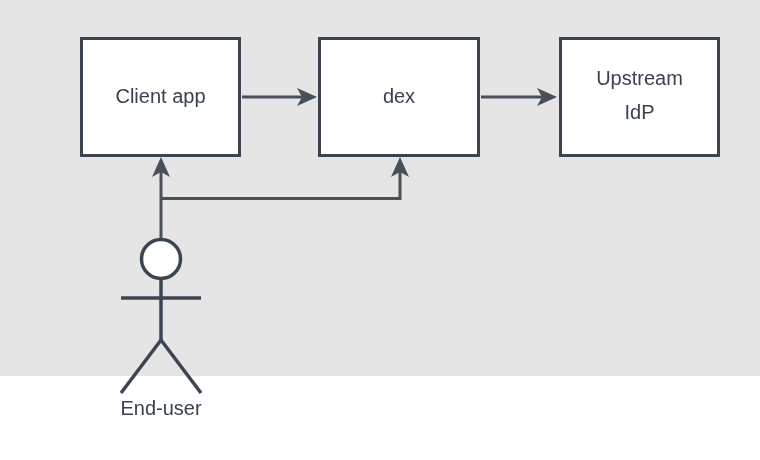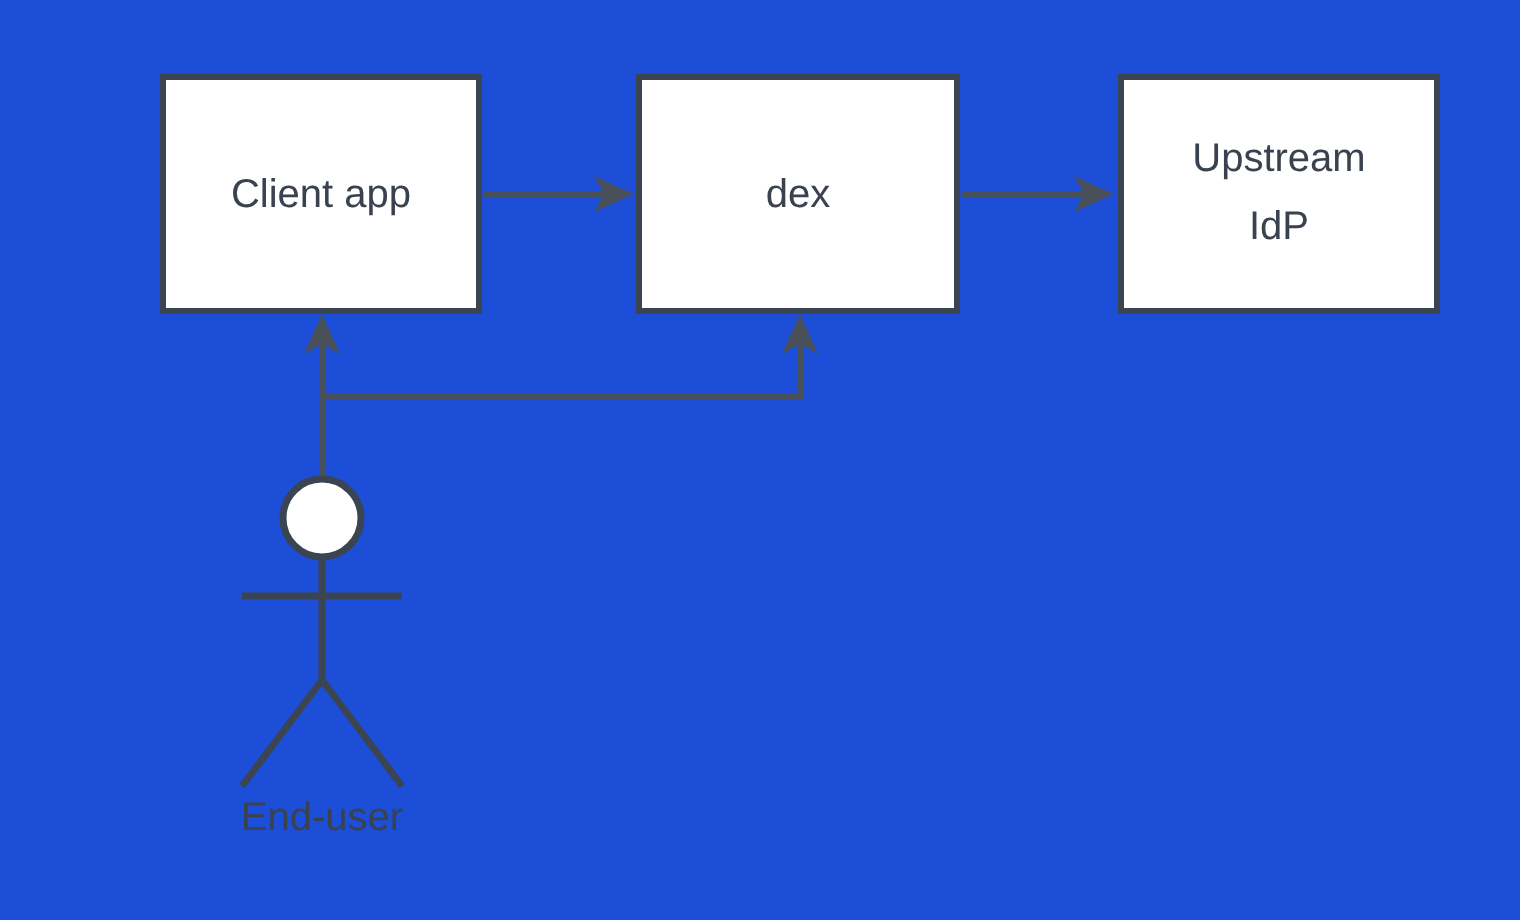--- a/index.html
+++ b/index.html
@@ -10,22 +10,22 @@
   }
   body {
     width: 760px;
     height: 460px;
     overflow: hidden;
     font-family: "Liberation Sans", "DejaVu Sans", sans-serif;
   }
   #diagram-canvas {
     position: relative;
     width: 760px;
-    height: 460px;
-    background: #1d4ed8;
+    height: 376px;
+    background: #e5e5e5;
   }
   #diagram-svg {
     position: absolute;
     top: 0;
     left: 0;
     width: 760px;
     height: 460px;
     display: block;
   }
   .node-box {

